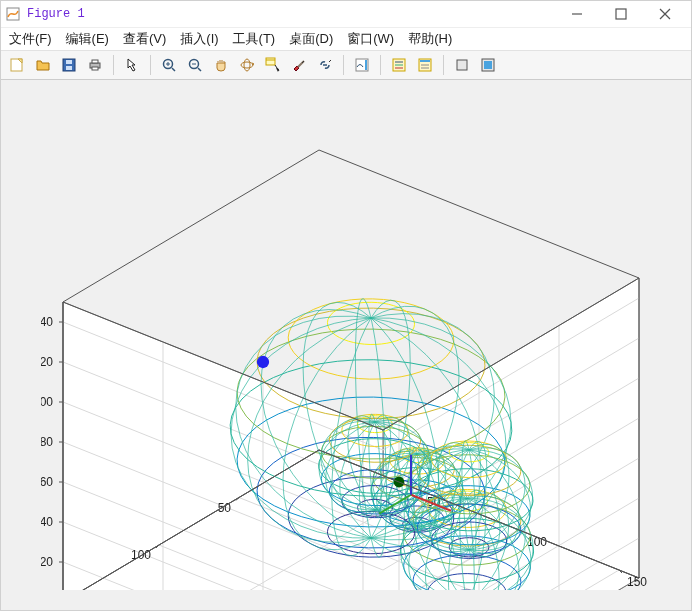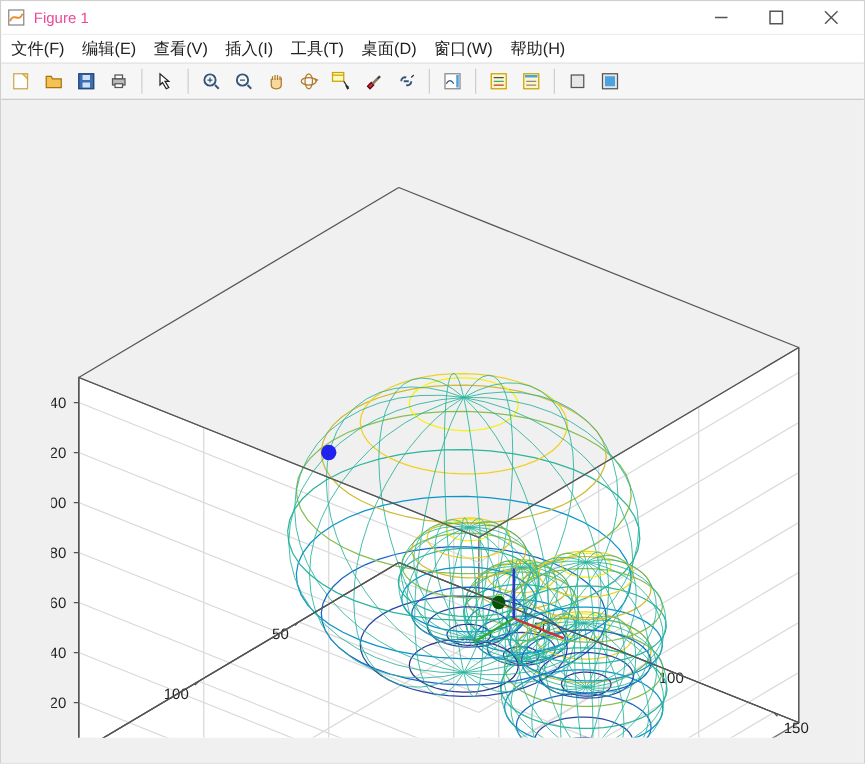--- a/index.html
+++ b/index.html
@@ -27,21 +27,22 @@
     padding: 0 4px;
     border-bottom: 1px solid #eee;
   }
   .titlebar .app-icon {
     width: 16px; height: 16px;
     margin-right: 6px;
     display: inline-flex;
   }
   .titlebar .title {
     flex: 0 0 auto;
-    color: #ec4899;
+    color: #6d28d9;
+    font-family: Liberation Mono, monospace;
   }
   .titlebar .spacer { flex: 1; }
   .win-btn {
     width: 44px;
     height: 26px;
     display: flex;
     align-items: center;
     justify-content: center;
     color: #555;
   }

